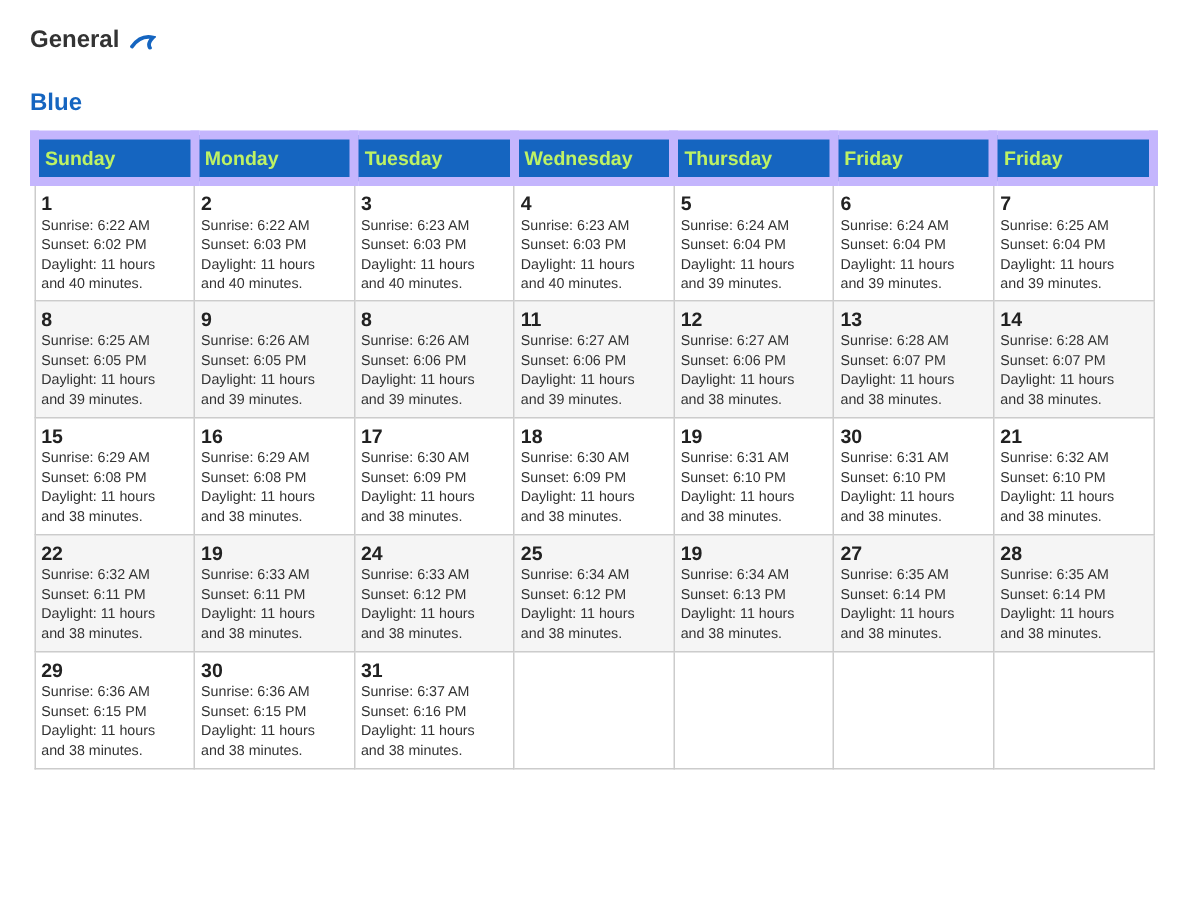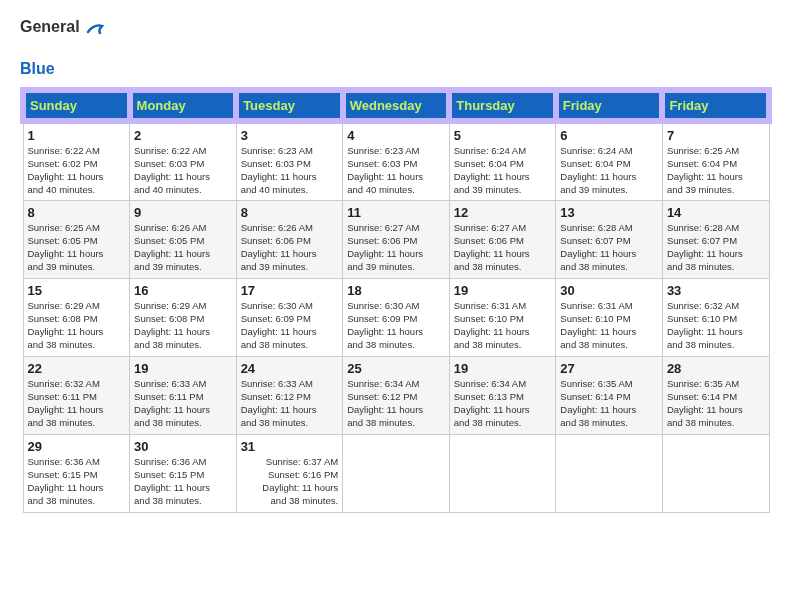--- a/index.html
+++ b/index.html
@@ -256,21 +256,21 @@
 and 38 minutes.</div>
           </td>
           <td>
             <span class="day-num">30</span>
             <div class="day-info" style="white-space: pre-line;">Sunrise: 6:31 AM
 Sunset: 6:10 PM
 Daylight: 11 hours
 and 38 minutes.</div>
           </td>
           <td>
-            <span class="day-num">33</span>
+            <span class="day-num">21</span>
             <div class="day-info" style="white-space: pre-line;">Sunrise: 6:32 AM
 Sunset: 6:10 PM
 Daylight: 11 hours
 and 38 minutes.</div>
           </td>
         </tr>
         <tr>
           <td>
             <span class="day-num">22</span>
             <div class="day-info" style="white-space: pre-line;">Sunrise: 6:32 AM
@@ -331,21 +331,21 @@
           </td>
           <td>
             <span class="day-num">30</span>
             <div class="day-info" style="white-space: pre-line;">Sunrise: 6:36 AM
 Sunset: 6:15 PM
 Daylight: 11 hours
 and 38 minutes.</div>
           </td>
           <td>
             <span class="day-num">31</span>
-            <div class="day-info" style="white-space: pre-line; text-align: right;">Sunrise: 6:37 AM
+            <div class="day-info" style="white-space: pre-line;">Sunrise: 6:37 AM
 Sunset: 6:16 PM
 Daylight: 11 hours
 and 38 minutes.</div>
           </td>
           <td class="empty-cell"></td>
           <td class="empty-cell"></td>
           <td class="empty-cell"></td>
           <td class="empty-cell"></td>
         </tr>
       </tbody>

